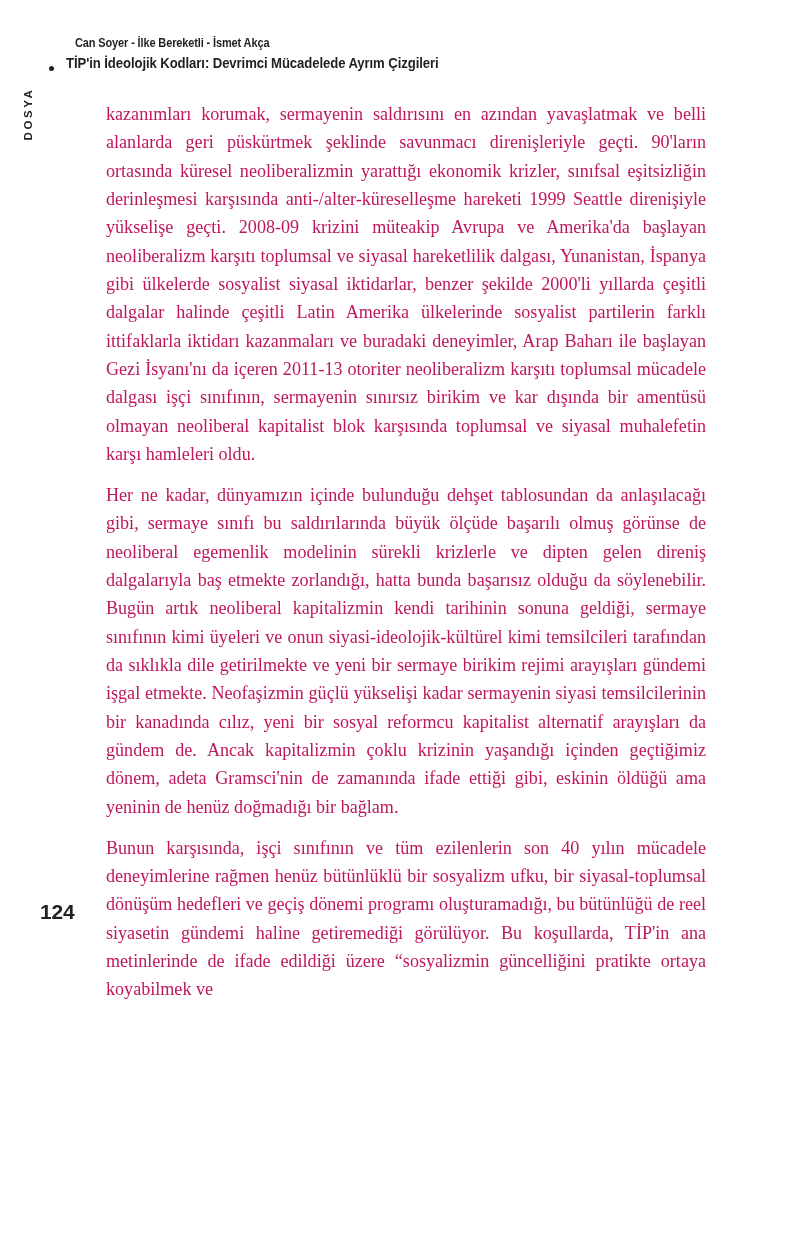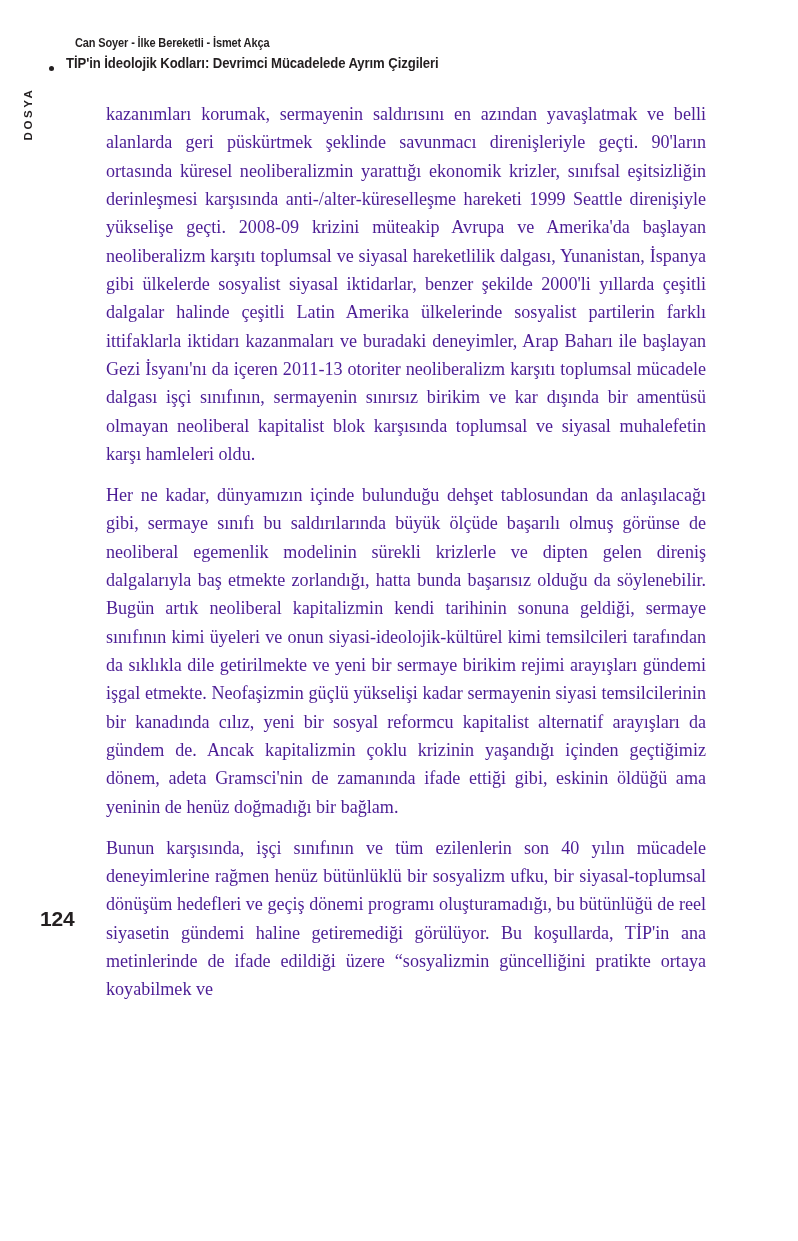--- a/index.html
+++ b/index.html
@@ -107,33 +107,33 @@
     top: 100px;
     width: 600px;
   }
 
   .para {
     font-family: "Liberation Serif", serif;
     font-size: 18.1px;
     line-height: 28.35px;
     text-align: justify;
     text-justify: inter-word;
-    color: #4c1d95;
+    color: #be185d;
     hyphens: manual;
     -webkit-hyphens: manual;
     margin-bottom: 12.5px;
   }
 
   .para:last-child { margin-bottom: 13px; }
 
   
   .folio {
     position: absolute;
     left: 40px;
-    bottom: 39px;
+    bottom: 46px;
     font-family: "Liberation Sans", sans-serif;
     font-weight: bold;
     font-size: 21px;
     color: #231f20;
     letter-spacing: -0.2px;
   }
 </style>
 </head>
 <body>
 

